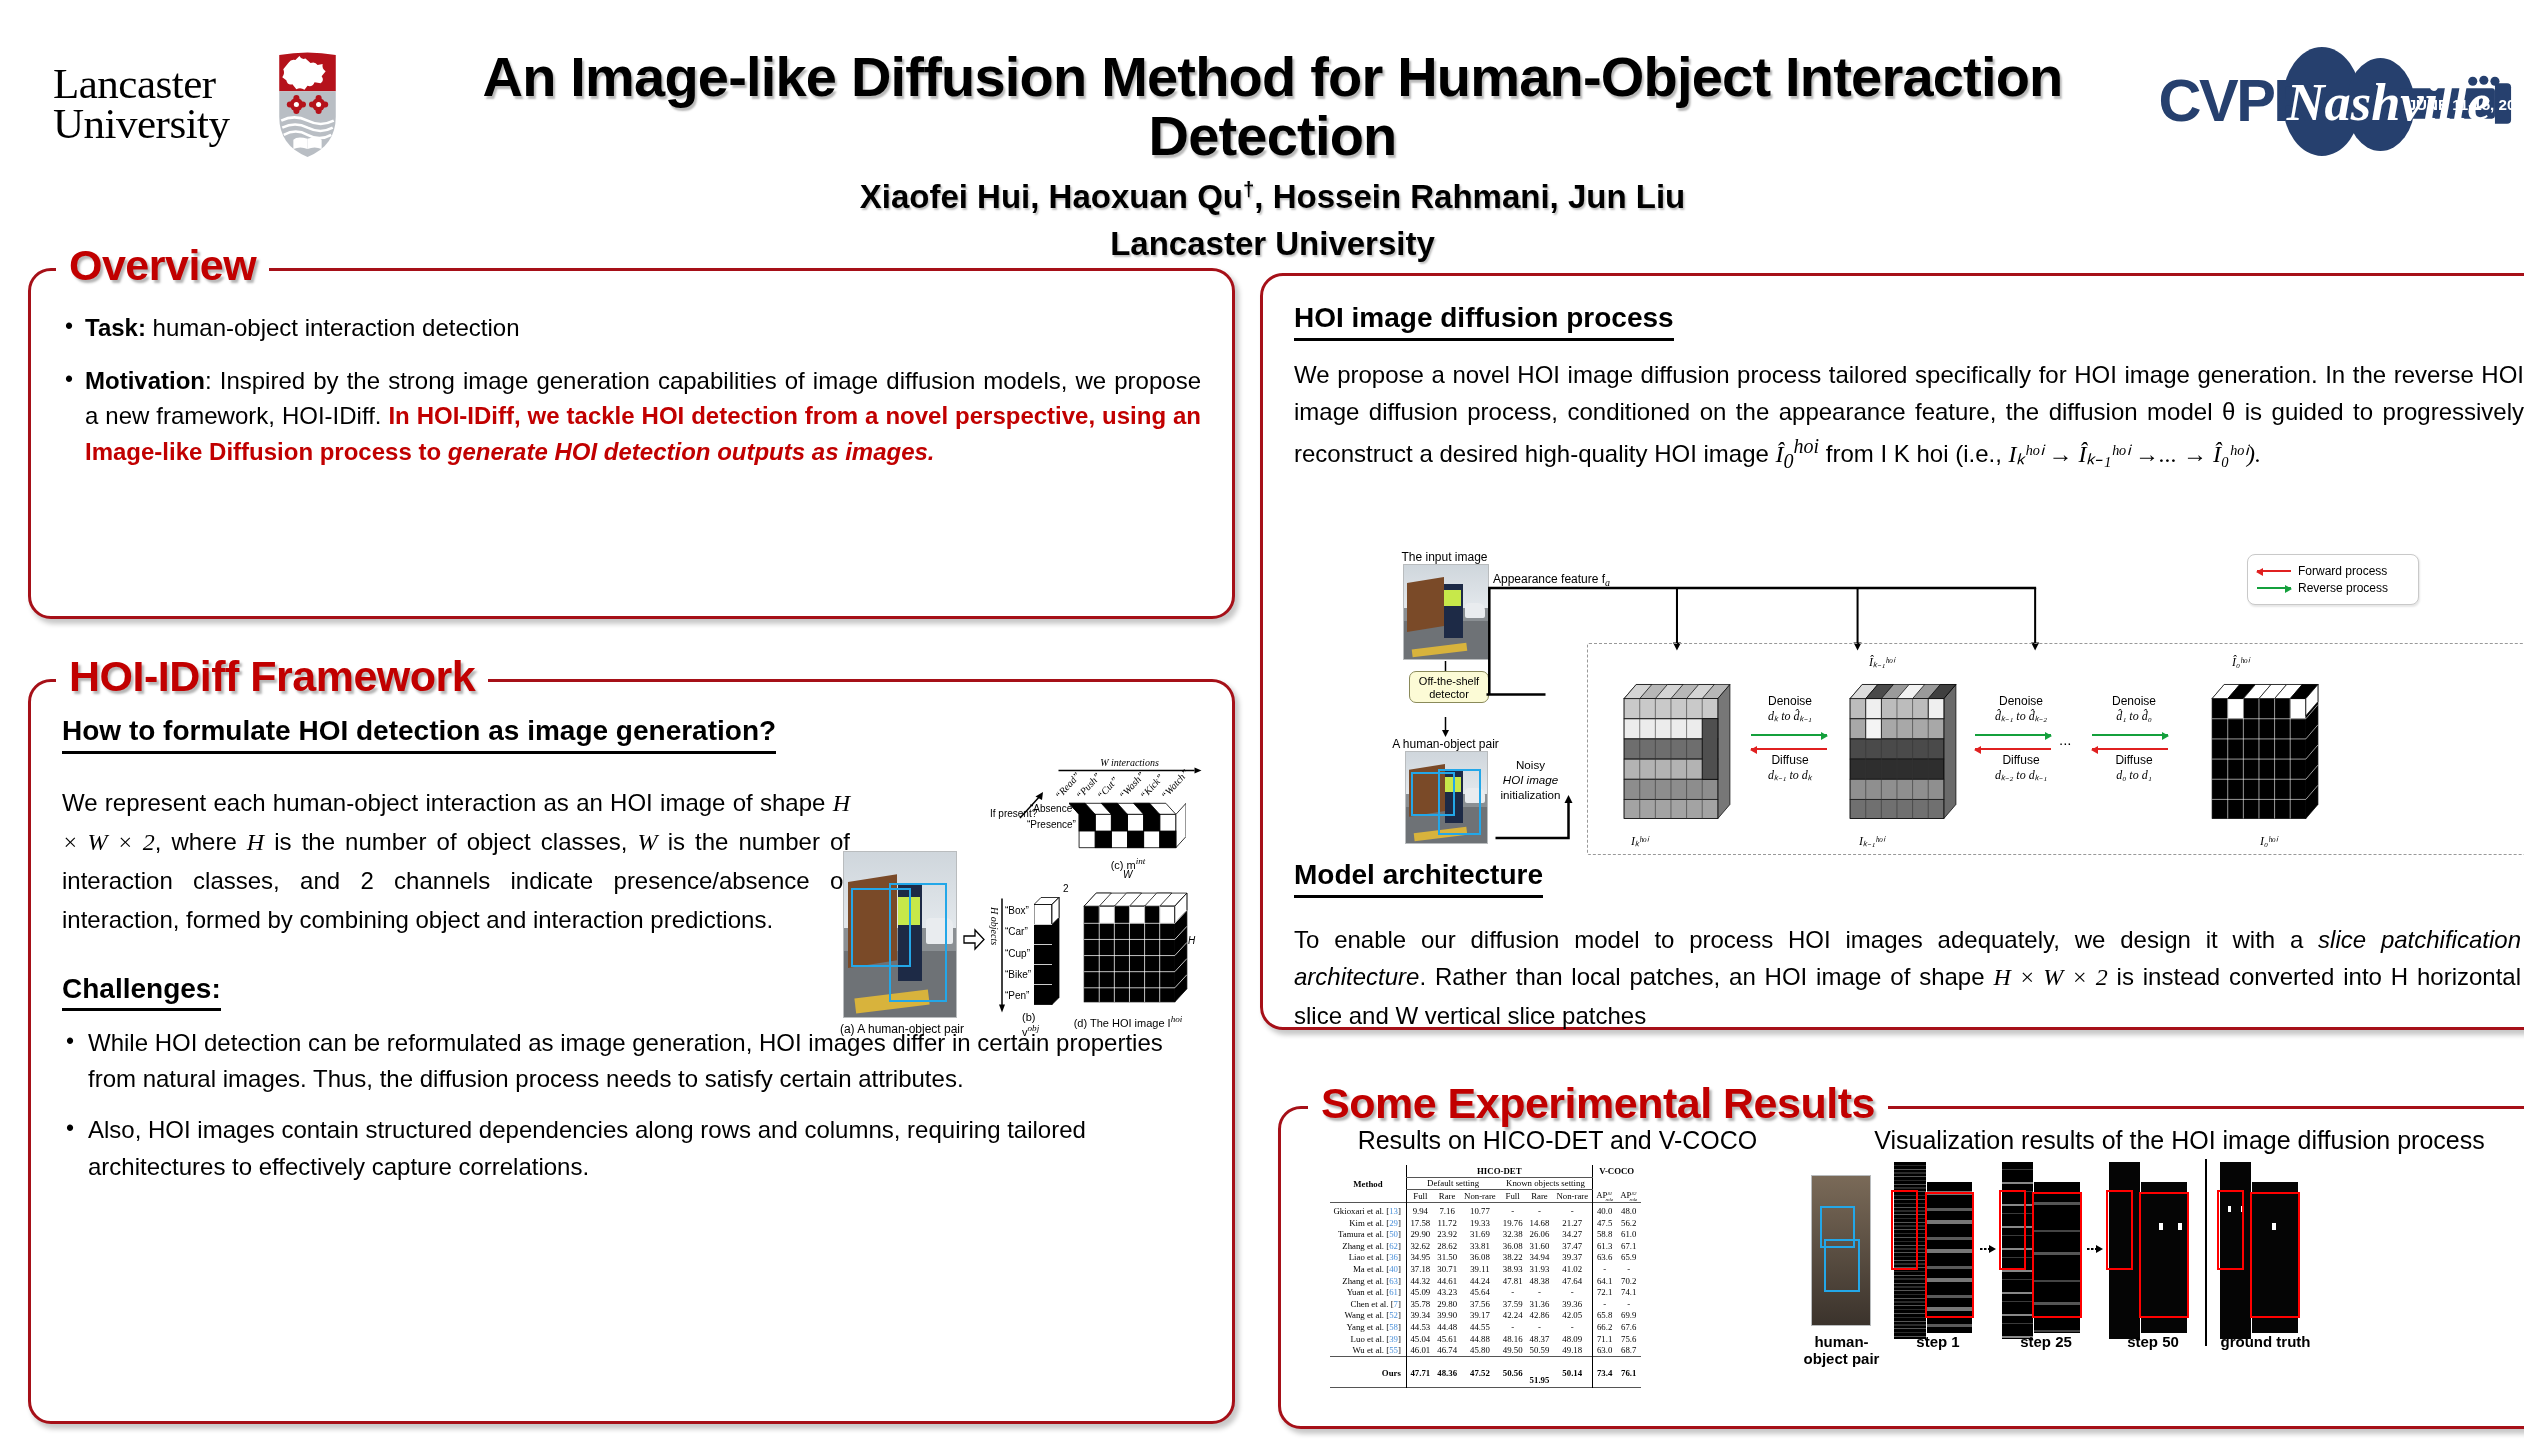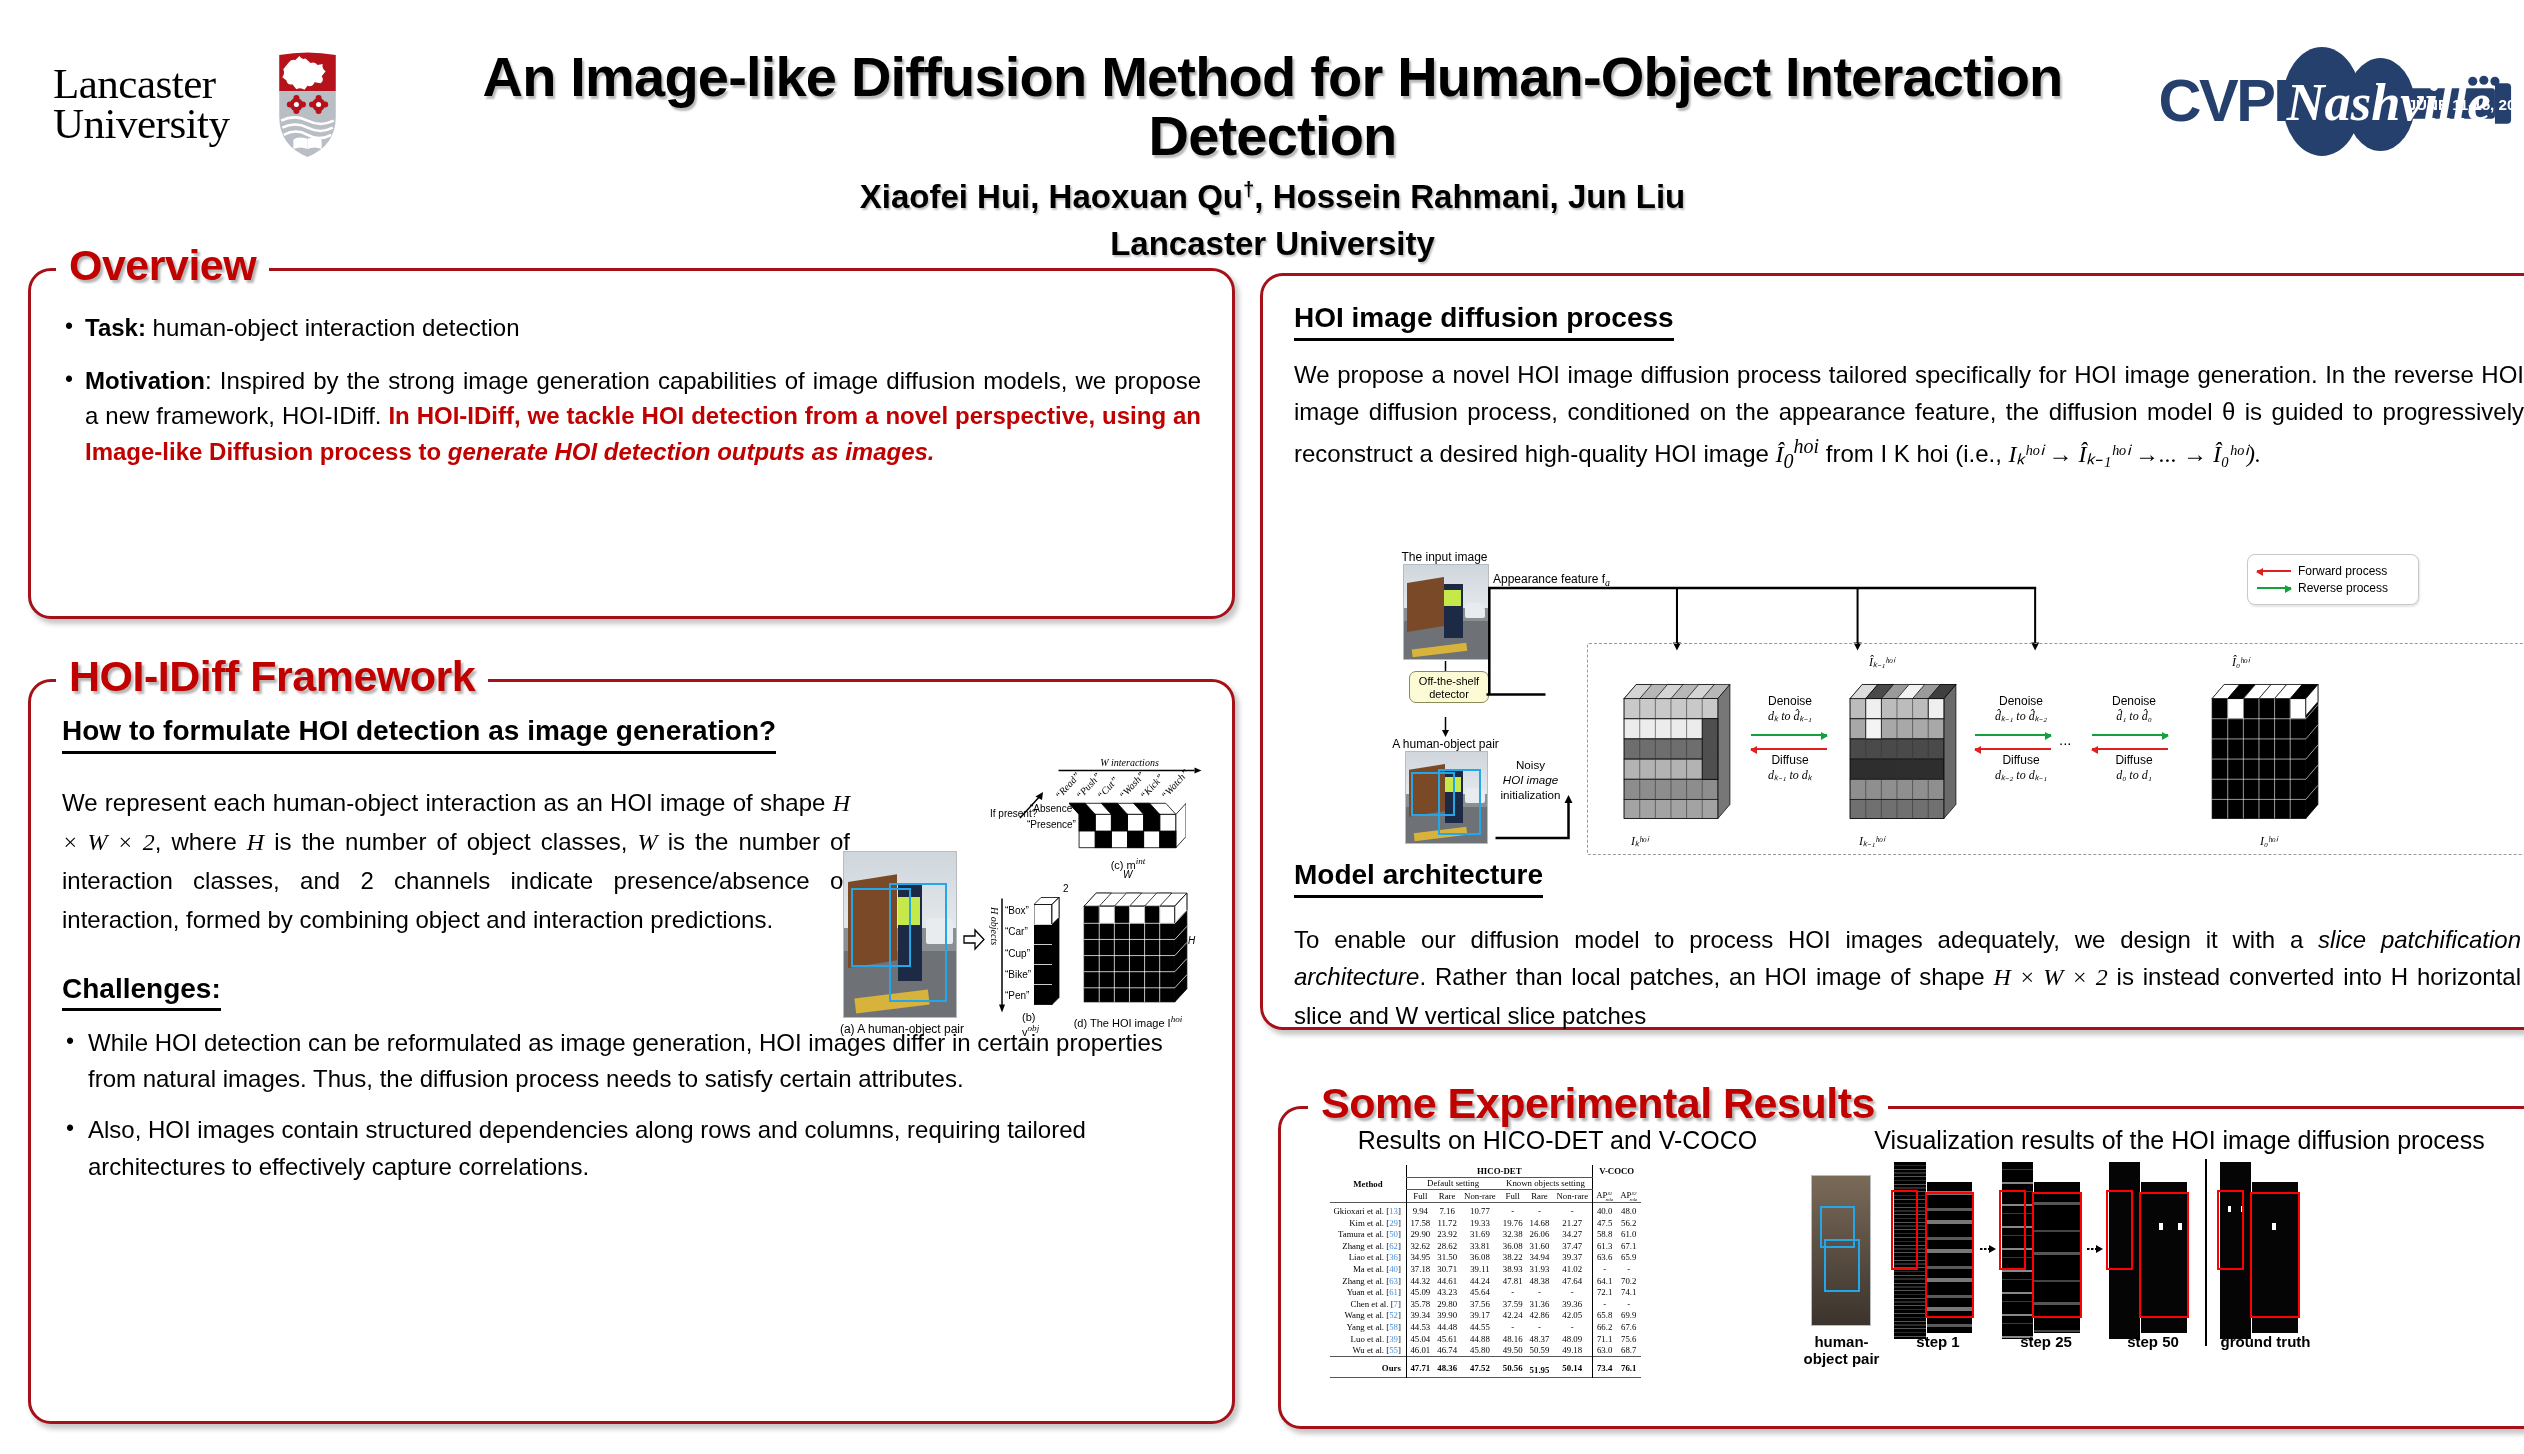--- a/index.html
+++ b/index.html
@@ -722,21 +722,21 @@
             <td>49.18</td>
             <td class="vline">63.0</td>
             <td>68.7</td>
           </tr>
           <tr class="bold-row" style="border-top: 1.1px solid rgb(85, 85, 85); border-bottom: 1.3px solid rgb(85, 85, 85);">
             <td class="rt-meth" style="padding-top: 3.5px; padding-bottom: 2px;">Ours</td>
             <td class="vline" style="padding-top: 3.5px; padding-bottom: 2px;">47.71</td>
             <td style="padding-top: 3.5px; padding-bottom: 2px;">48.36</td>
             <td style="padding-top: 3.5px; padding-bottom: 2px;">47.52</td>
             <td style="padding-top: 3.5px; padding-bottom: 2px;">50.56</td>
-            <td style="padding-top: 8px; padding-bottom: 2px;">51.95</td>
+            <td style="padding-top: 18px; padding-bottom: 2px;">51.95</td>
             <td style="padding-top: 3.5px; padding-bottom: 2px;">50.14</td>
             <td class="vline" style="padding-top: 3.5px; padding-bottom: 2px;">73.4</td>
             <td style="padding-top: 3.5px; padding-bottom: 2px;">76.1</td>
           </tr>
         </tbody>
     </table>
   </div>
 
   <div style="position:absolute; left:525px; top:48px; width:727px; height:232px;">
 

